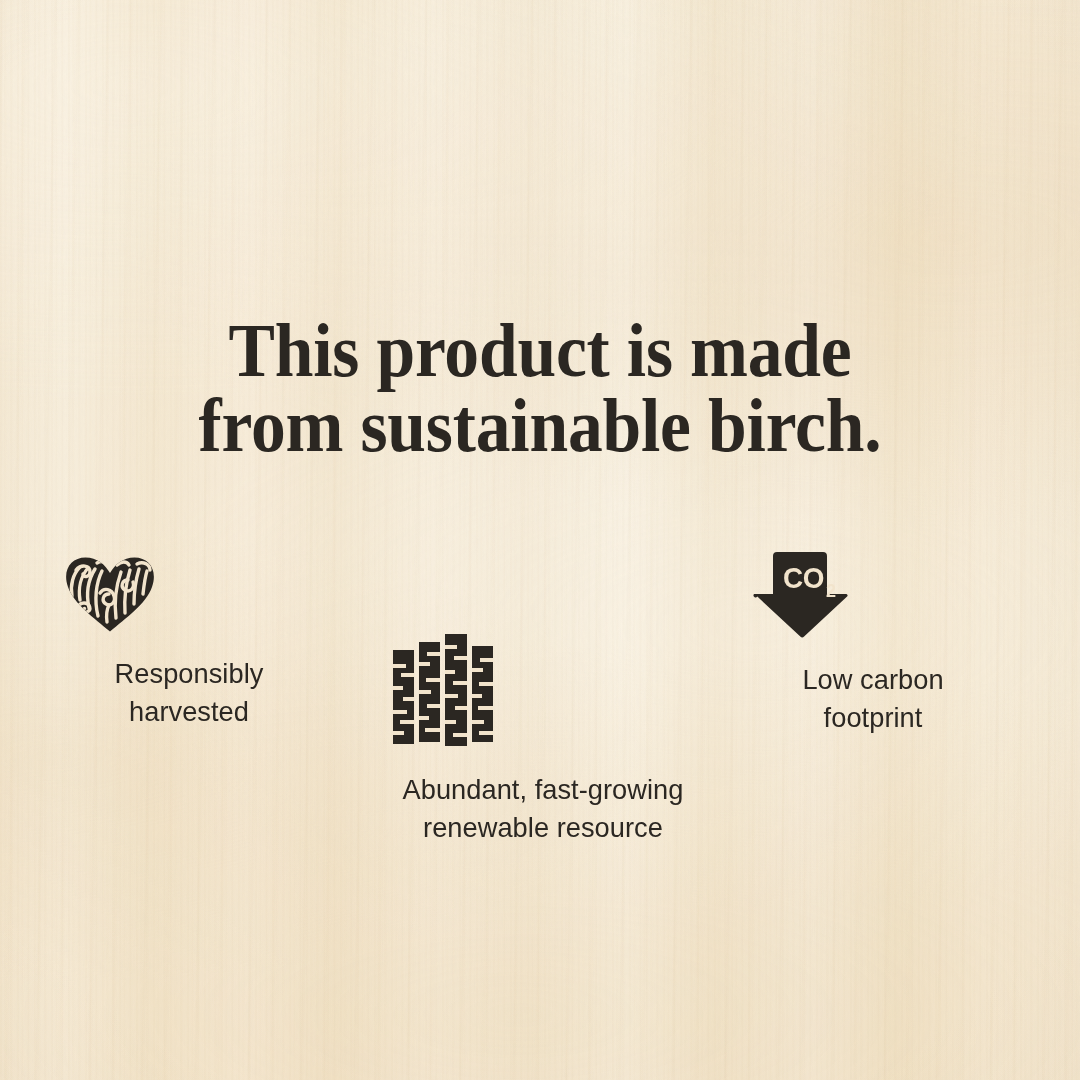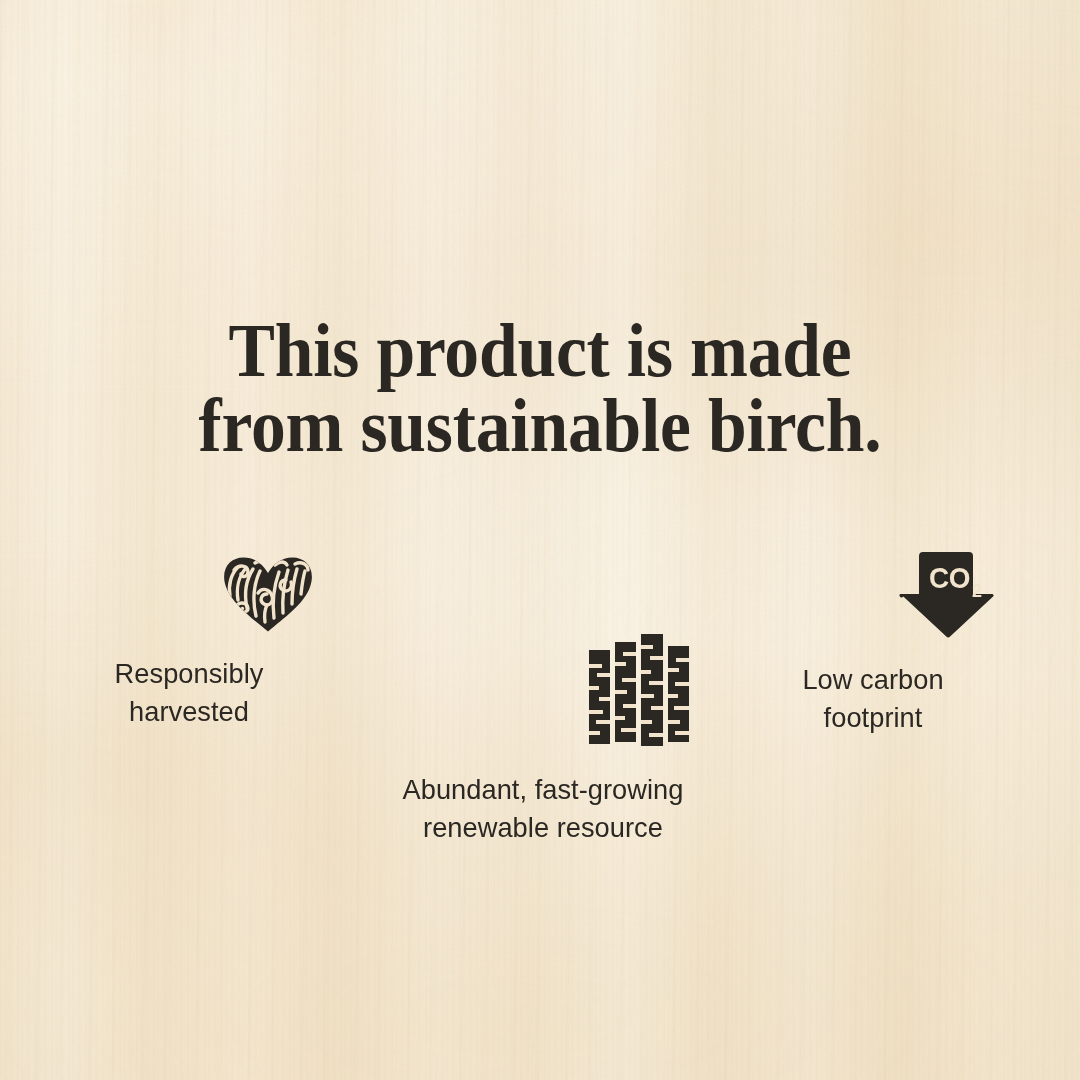--- a/index.html
+++ b/index.html
@@ -103,21 +103,21 @@
   }
 
   
   .feature {
     position: absolute;
     text-align: center;
   }
   .feature .icon-wrap {
     display: flex;
     align-items: flex-end;
-    justify-content: flex-end;
+    justify-content: flex-start;
   }
   .feature .caption {
     color: #2B2722;
     font-size: 28.5px;
     line-height: 38px;
     letter-spacing: 0.05px;
     white-space: pre-line;
     transform: scaleX(0.955);
   }
 

